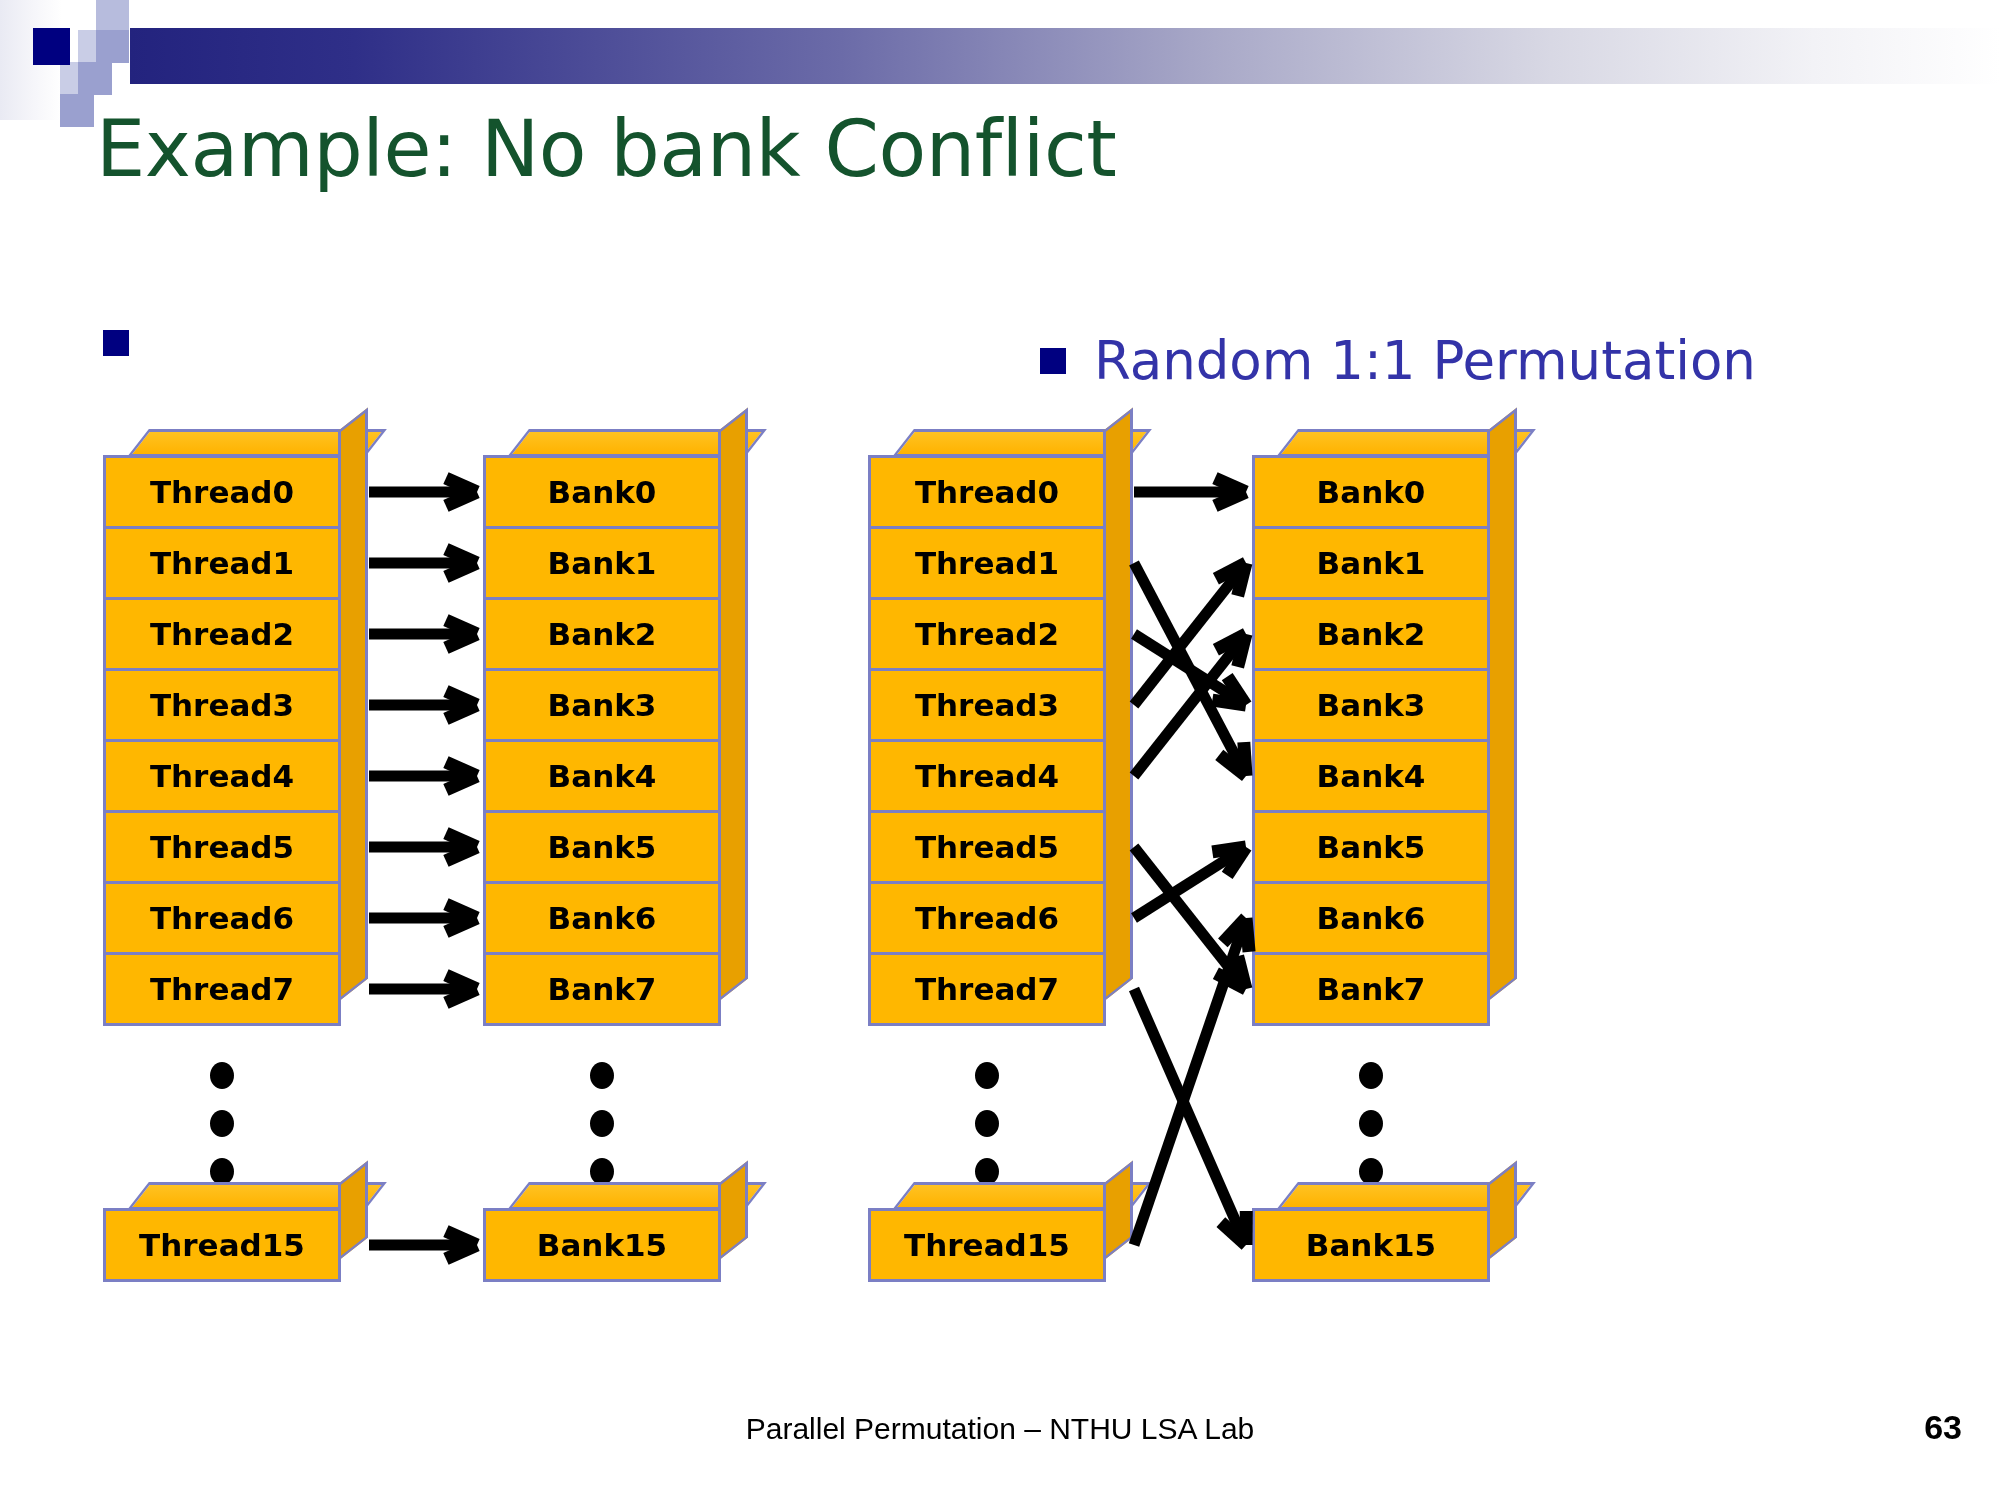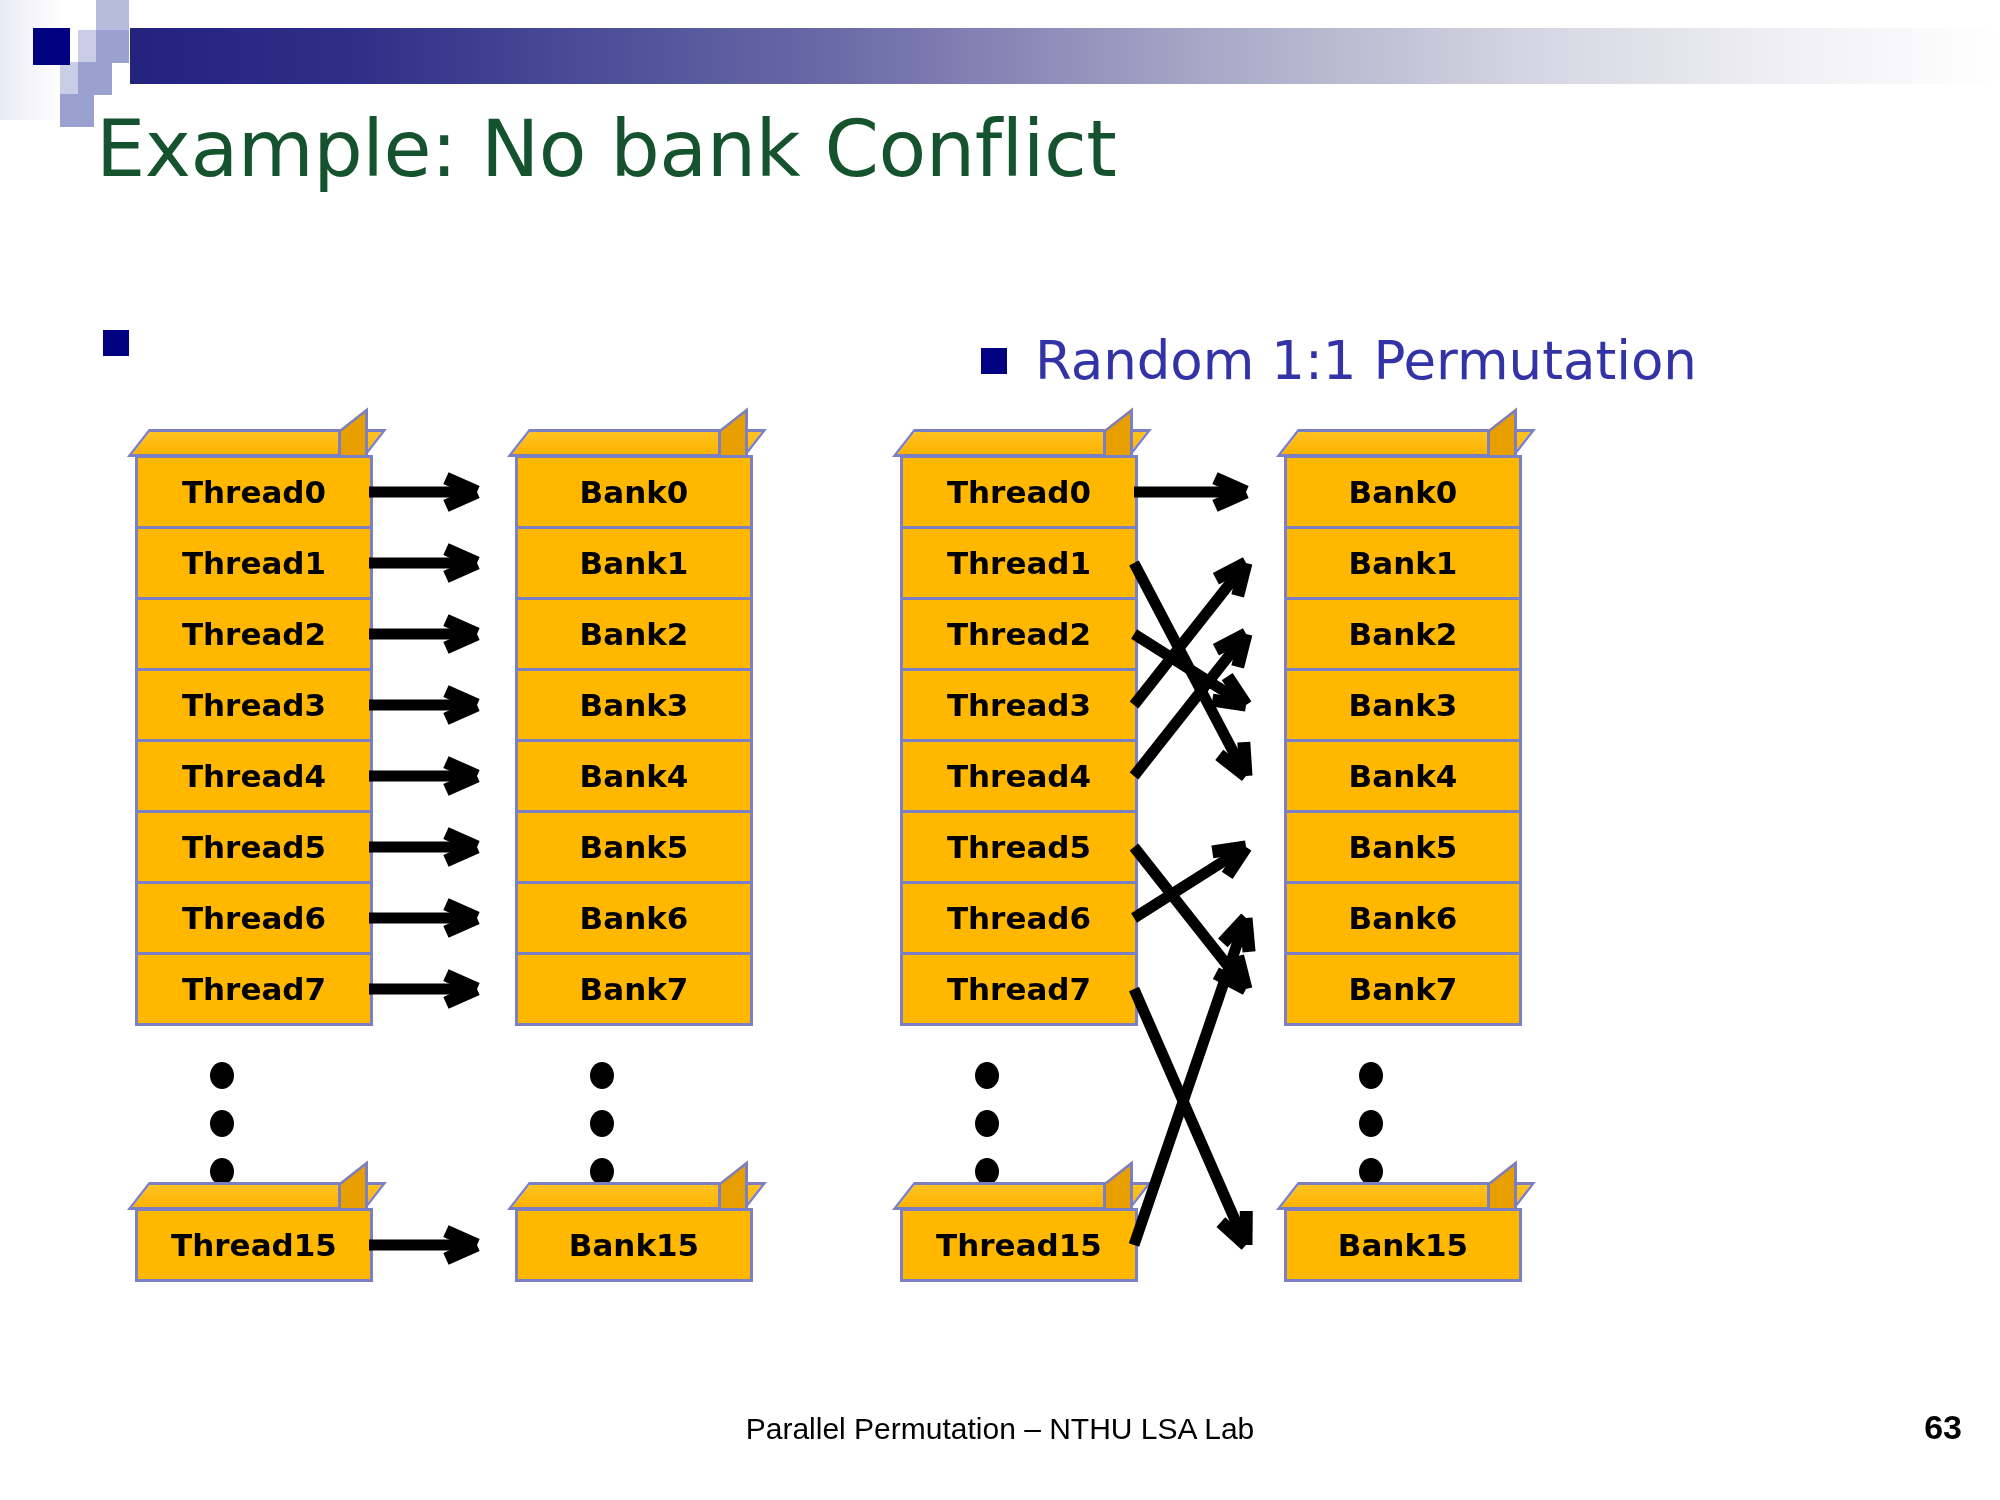--- a/index.html
+++ b/index.html
@@ -60,21 +60,21 @@
     margin-right: 28px;
     flex: 0 0 auto;
   }
   .bullet-label {
     font-size: 53px;
     color: #3333a8;
     white-space: nowrap;
     font-family: "DejaVu Sans", sans-serif;
   }
   #bullet-left  { left: 103px;  top: 330px; }
-  #bullet-right { left: 981px; top: 330px; }
+  #bullet-right { left: 1040px; top: 330px; }
   
   .top-face {
     position: absolute;
     left: 18px;
     top: 0px;
     width: 232px;
     height: 24px;
     background: linear-gradient(to bottom, #ffc222, #ffb300);
     border: 3px solid #7b7fc4;
     box-sizing: border-box;
@@ -92,21 +92,20 @@
   }
   .cell {
     position: absolute;
     width: 238px;
     background: #ffb700;
     border: 3px solid #7b7fc4;
     box-sizing: border-box;
     display: flex;
     align-items: center;
     justify-content: center;
-    margin-left: 32px;
   }
   .cell-label {
     font-size: 31px;
     font-weight: bold;
     color: #000000;
     font-family: "DejaVu Sans", sans-serif;
     white-space: nowrap;
   }
 
   

